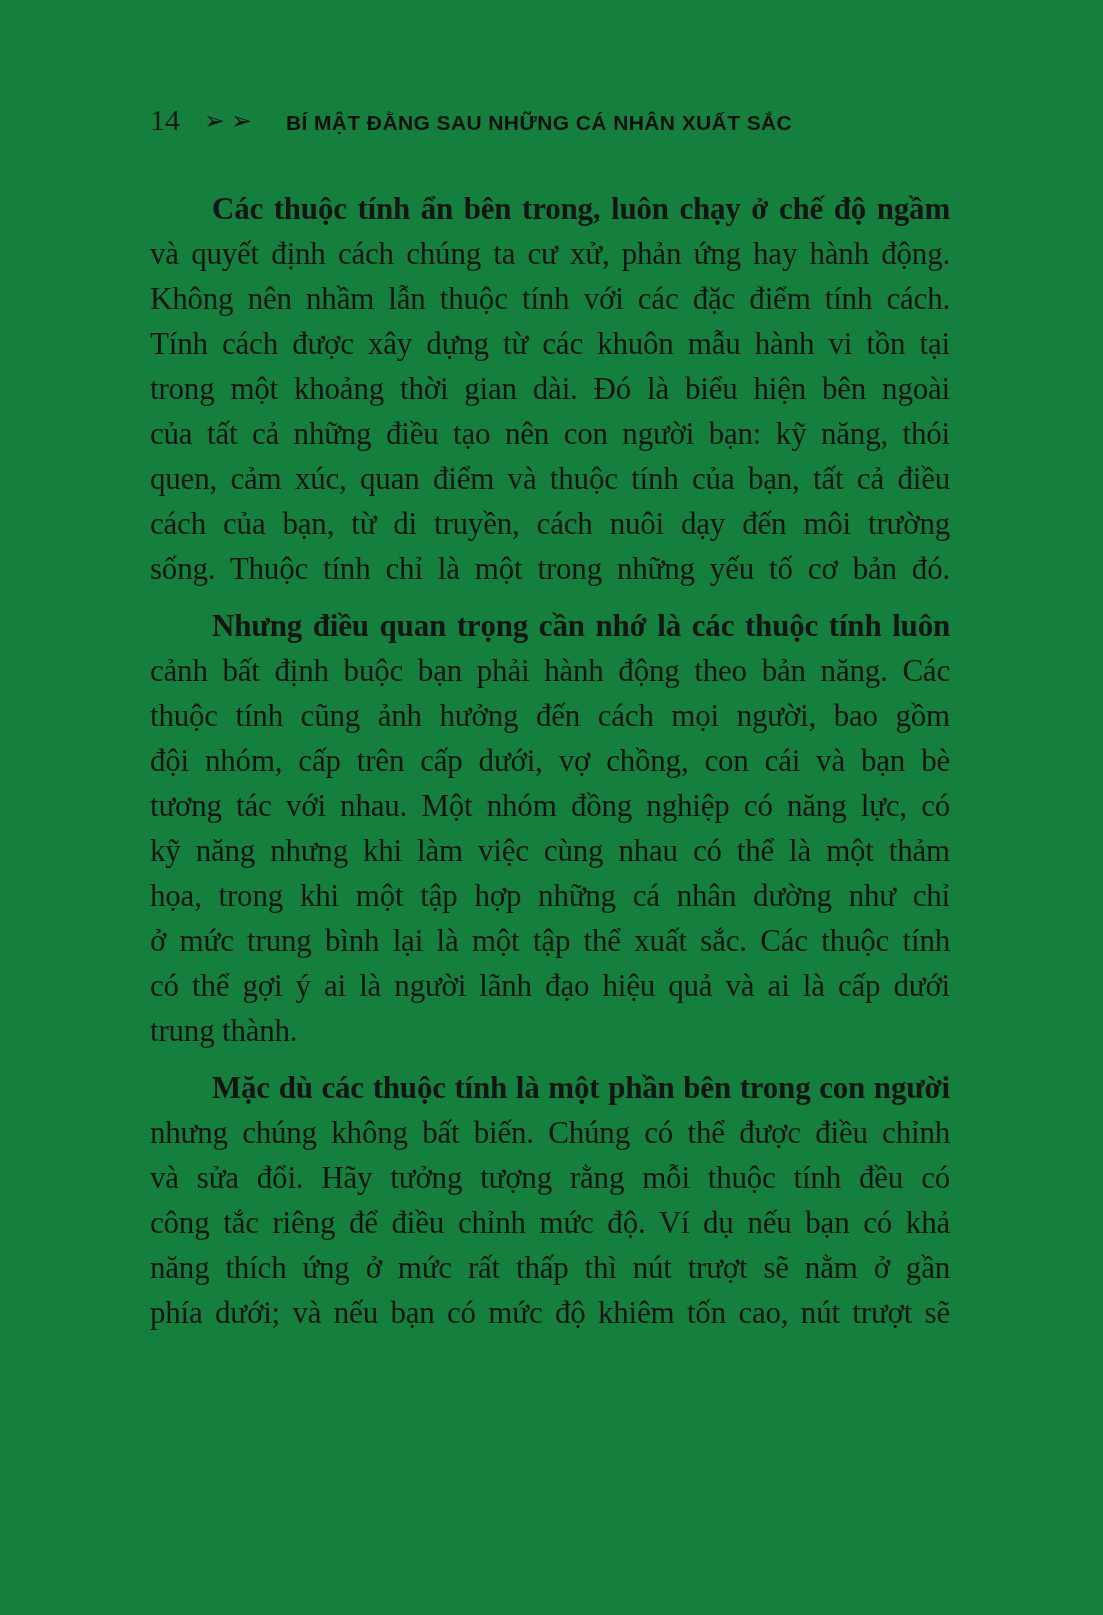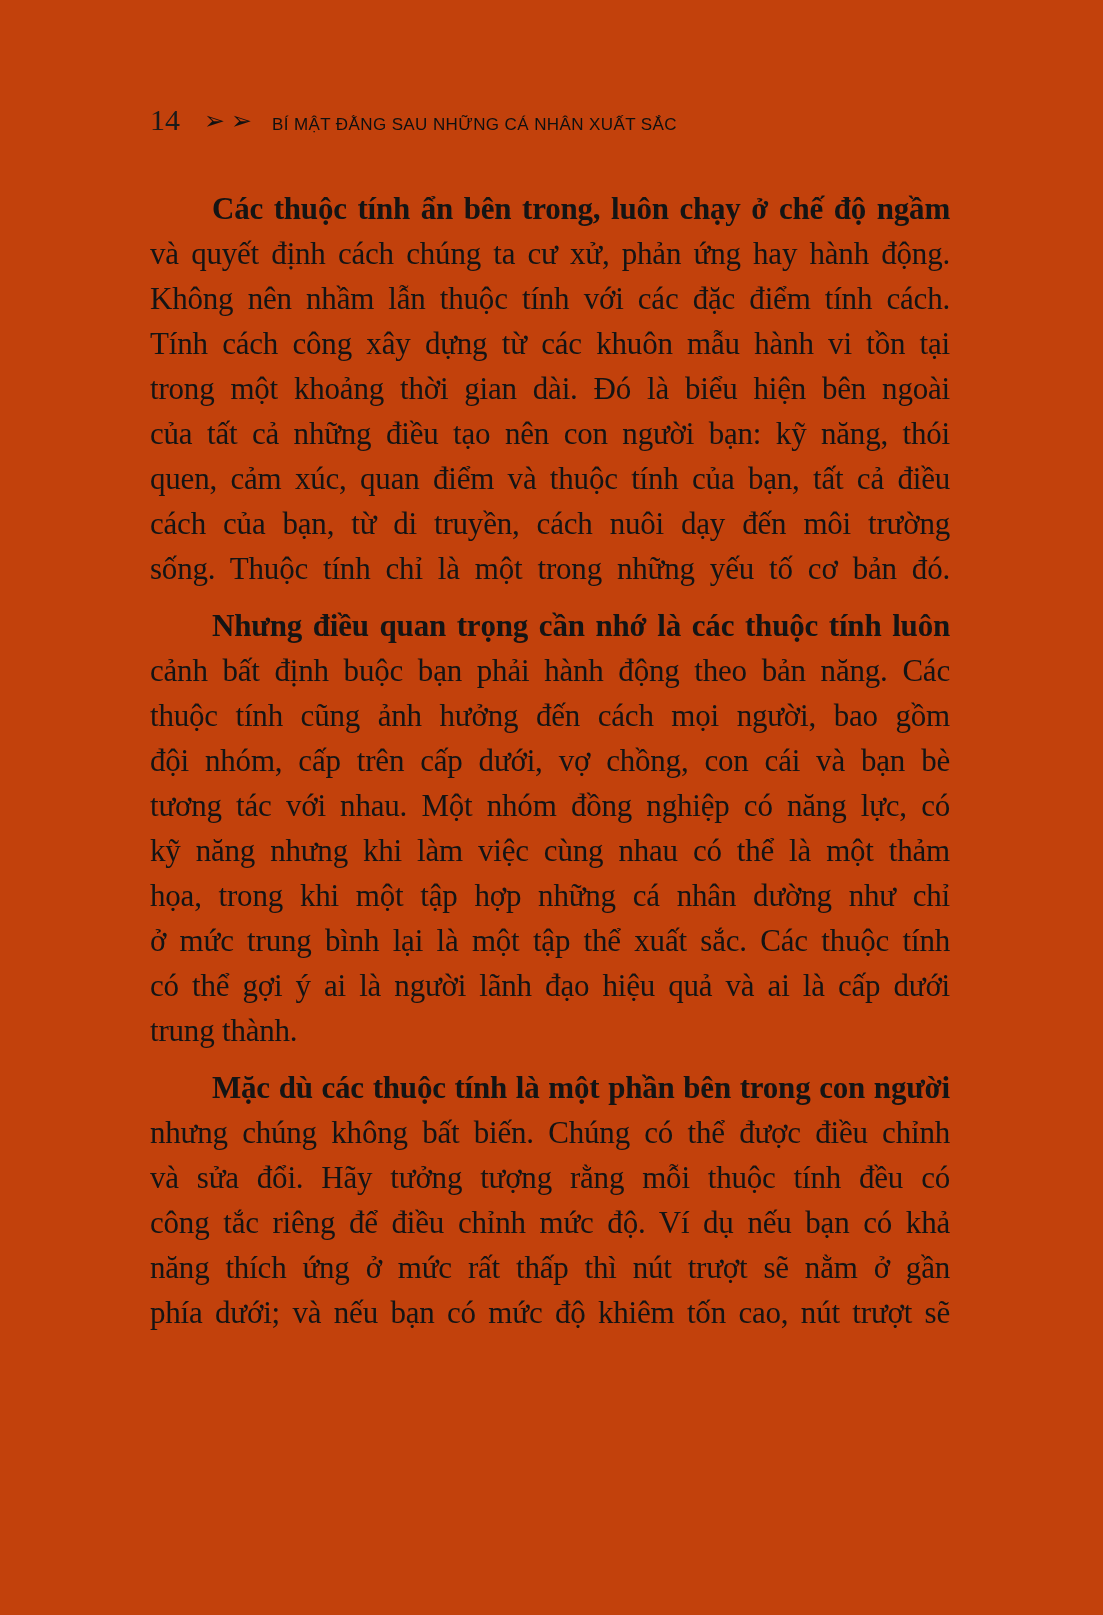--- a/index.html
+++ b/index.html
@@ -4,21 +4,21 @@
 <style>
   html, body { margin: 0; padding: 0; }
   body {
     font-family: "Liberation Serif", "DejaVu Serif", serif;
     background: #e8e8e8;
   }
   .page {
     position: relative;
     width: 1103px;
     height: 1615px;
-    background: #c2410c;
+    background: #15803d;
     color: #141414;
     overflow: hidden;
     margin: 0 auto;
   }
   
   .running-header {
     position: absolute;
     left: 150px;
     top: 103px;
     width: 800px;
@@ -35,24 +35,24 @@
     font-family: "DejaVu Sans", sans-serif;
     font-size: 25px;
     letter-spacing: 6px;
     margin-left: 24px;
     color: #111;
     position: relative;
     top: -1px;
   }
   .running-title {
     font-family: "Liberation Sans", "DejaVu Sans", sans-serif;
-    font-weight: 400;
-    font-size: 17px;
+    font-weight: 700;
+    font-size: 21px;
     letter-spacing: 0.4px;
-    margin-left: 14px;
+    margin-left: 28px;
     color: #101010;
   }
   
   .body-text {
     position: absolute;
     left: 150px;
     top: 186px;
     width: 800px;
   }
   .para + .para { margin-top: 12px; }
@@ -77,21 +77,21 @@
     <span class="folio">14</span>
     <span class="header-arrows">➢➢</span>
     <span class="running-title">BÍ MẬT ĐẰNG SAU NHỮNG CÁ NHÂN XUẤT SẮC</span>
   </div>
 
   <div class="body-text">
       <div class="para">
         <div class="line first">Các thuộc tính ẩn bên trong, luôn chạy ở chế độ ngầm</div>
         <div class="line">và quyết định cách chúng ta cư xử, phản ứng hay hành động.</div>
         <div class="line">Không nên nhầm lẫn thuộc tính với các đặc điểm tính cách.</div>
-        <div class="line">Tính cách công xây dựng từ các khuôn mẫu hành vi tồn tại</div>
+        <div class="line">Tính cách được xây dựng từ các khuôn mẫu hành vi tồn tại</div>
         <div class="line">trong một khoảng thời gian dài. Đó là biểu hiện bên ngoài</div>
         <div class="line">của tất cả những điều tạo nên con người bạn: kỹ năng, thói</div>
         <div class="line">quen, cảm xúc, quan điểm và thuộc tính của bạn, tất cả điều</div>
         <div class="line">cách của bạn, từ di truyền, cách nuôi dạy đến môi trường</div>
         <div class="line">sống. Thuộc tính chỉ là một trong những yếu tố cơ bản đó.</div>
       </div>
       <div class="para">
         <div class="line first">Nhưng điều quan trọng cần nhớ là các thuộc tính luôn</div>
         <div class="line">cảnh bất định buộc bạn phải hành động theo bản năng. Các</div>
         <div class="line">thuộc tính cũng ảnh hưởng đến cách mọi người, bao gồm</div>

